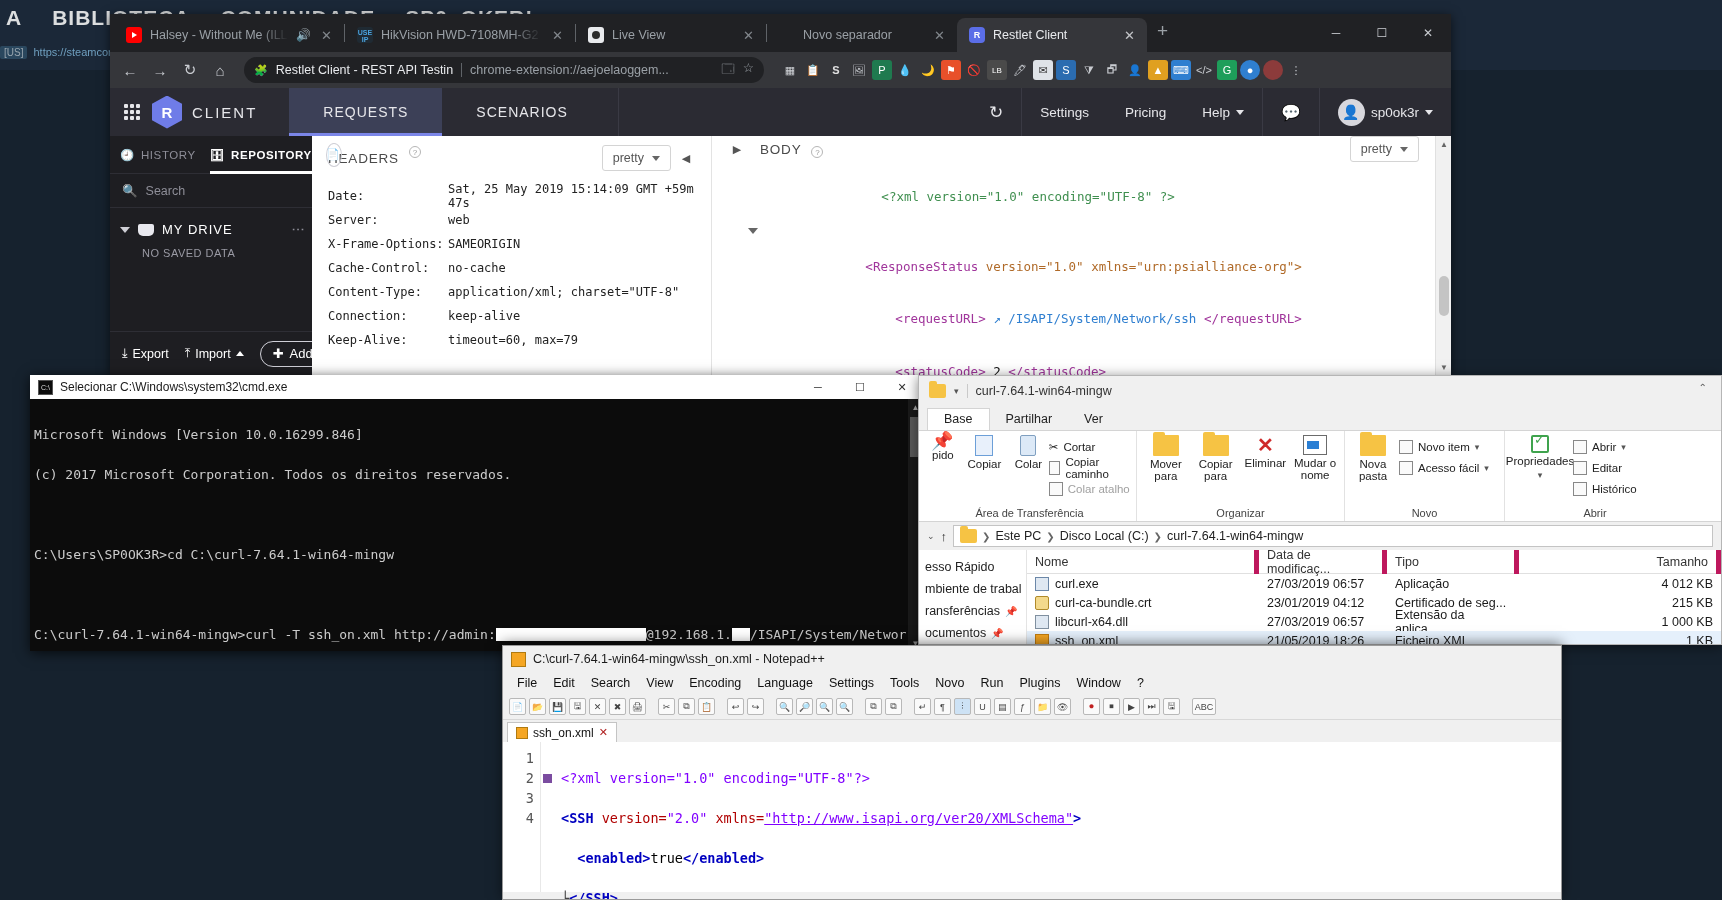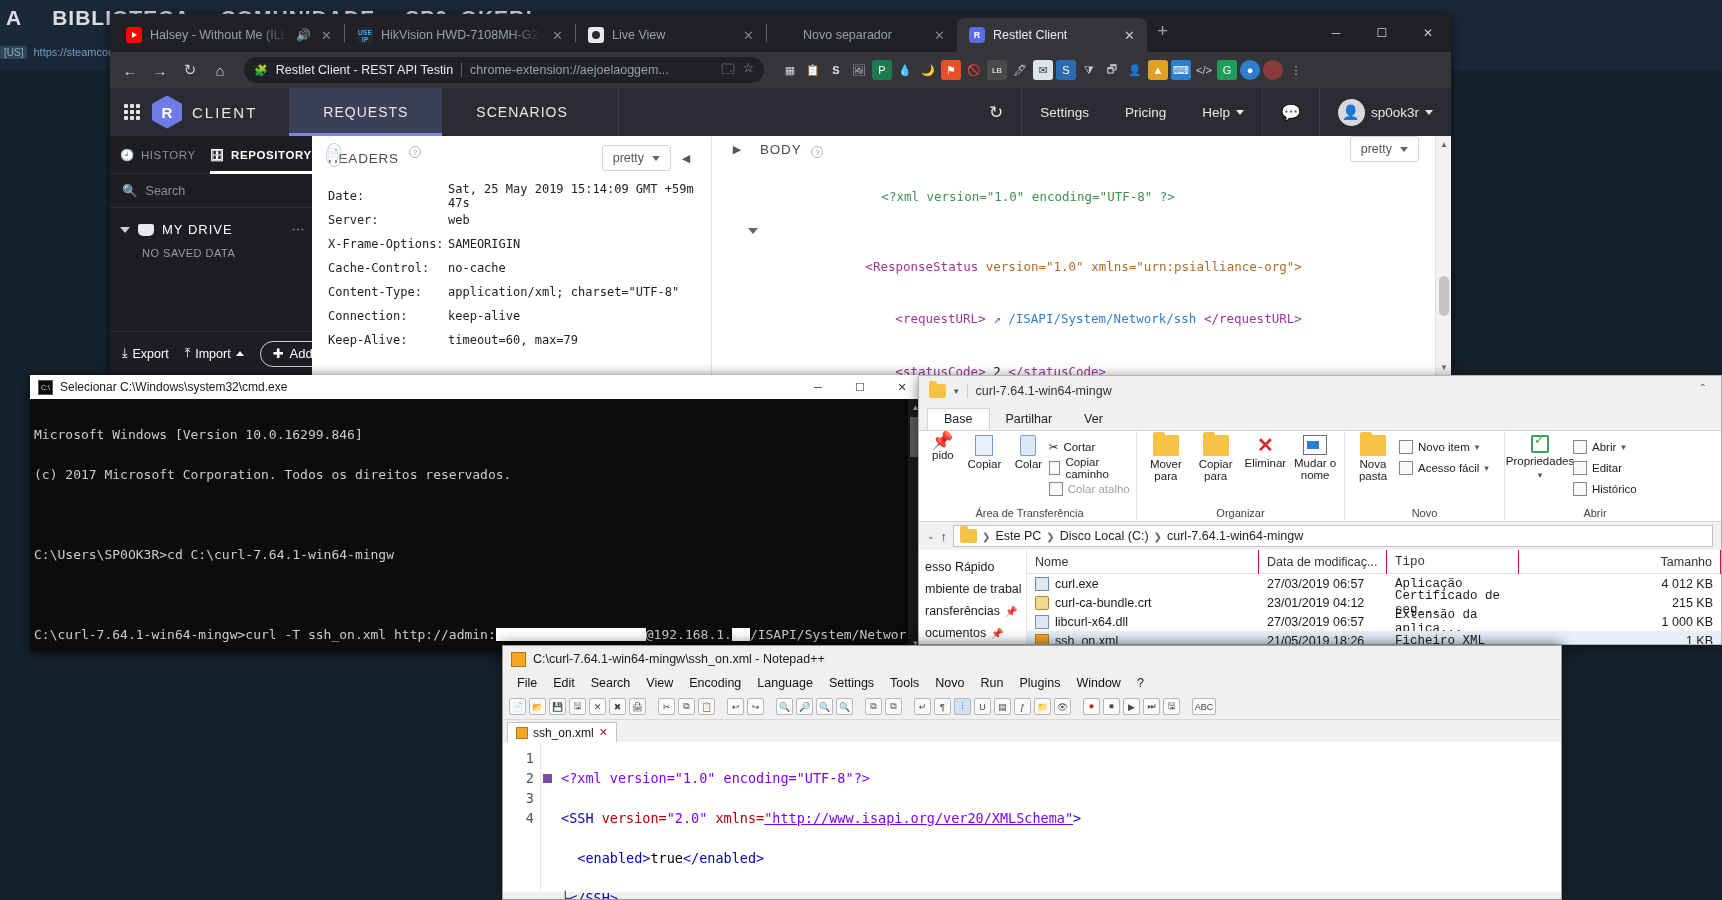--- a/index.html
+++ b/index.html
@@ -294,25 +294,25 @@
   .exp-main { display: flex; height: 122px; background: #fff; }
   .exp-nav { width: 108px; background: #fff; border-right: 1px solid #e4e4e4;
     padding-top: 6px; font-size: 12.5px; color: #222; overflow: hidden; }
   .nav-item { height: 22px; display: flex; align-items: center; gap: 5px;
     padding-left: 6px; white-space: nowrap; }
   .pin { color: #2a7fd4; font-size: 10px; }
   .exp-list { flex: 1; display: flex; flex-direction: column; }
   .col-head { height: 24px; display: flex; align-items: center;
     border-bottom: 1px solid #e0e0e0; font-size: 12.5px; color: #333;
     background: #fff; }
-  .col { padding: 0 8px; border-right: 1px solid #be185d; height: 24px;
+  .col { padding: 0 8px; border-right: 5px solid #be185d; height: 24px;
     display: flex; align-items: center; }
   .c-name { flex: 0 0 232px; }
   .c-date { flex: 0 0 128px; }
-  .c-type { flex: 0 0 132px; font-family: Liberation Mono, monospace; }
+  .c-type { flex: 0 0 132px; }
   .c-size { flex: 1; justify-content: flex-end; }
   .frow { height: 19px; display: flex; align-items: flex-start; font-size: 12.5px;
     color: #1a1a1a; }
   .frow.sel { background: #e5f0fb; }
   .fcell { padding: 0 8px; display: flex; align-items: center; gap: 6px; height: 19px; }
   .fi { width: 14px; height: 14px; flex: 0 0 14px; }
   .fi-exe { background: #dfe8f2; border: 1px solid #6b87a8; }
   .fi-crt { background: #f3d98c; border: 1px solid #b08a2a; border-radius: 2px; }
   .fi-dll { background: #dfe8f2; border: 1px solid #8090a0; }
   .fi-xml { background: #f5a623; border: 1px solid #c07c10; }
@@ -341,21 +341,21 @@
     padding: 0 8px; font-size: 12px; background: #fff; border: 1px solid #c4c4c4;
     border-bottom: none; color: #111; }
   .npp-tab .x { color: #b02020; font-size: 11px; }
   .npp-editor { background: #fff; height: 150px; display: flex;
     font-family: "DejaVu Sans Mono", monospace; font-size: 13.5px; line-height: 20px; }
   .npp-gutter { width: 38px; text-align: right; padding-right: 6px; color: #555;
     background: #fff; border-right: 1px solid #e8e8e8; padding-top: 6px; }
   .npp-fold { width: 14px; padding-top: 6px; }
   .fold-box { width: 9px; height: 9px; background: #7b4ca0; margin: 6px auto 0 2px; }
   .npp-code { flex: 1; padding-top: 6px; white-space: pre; padding-left: 6px; }
-  .n-tag { color: #0000c0; font-weight: normal; }
+  .n-tag { color: #0000c0; font-weight: bold; }
   .n-attr { color: #b00000; }
   .n-str { color: #8000ff; }
   .n-link { color: #8000ff; text-decoration: underline; }
   .n-pi { color: #8000ff; }
   .n-txt { color: #000; }
   .brace { color: #444; }
 </style>
 </head>
 <body>
 

